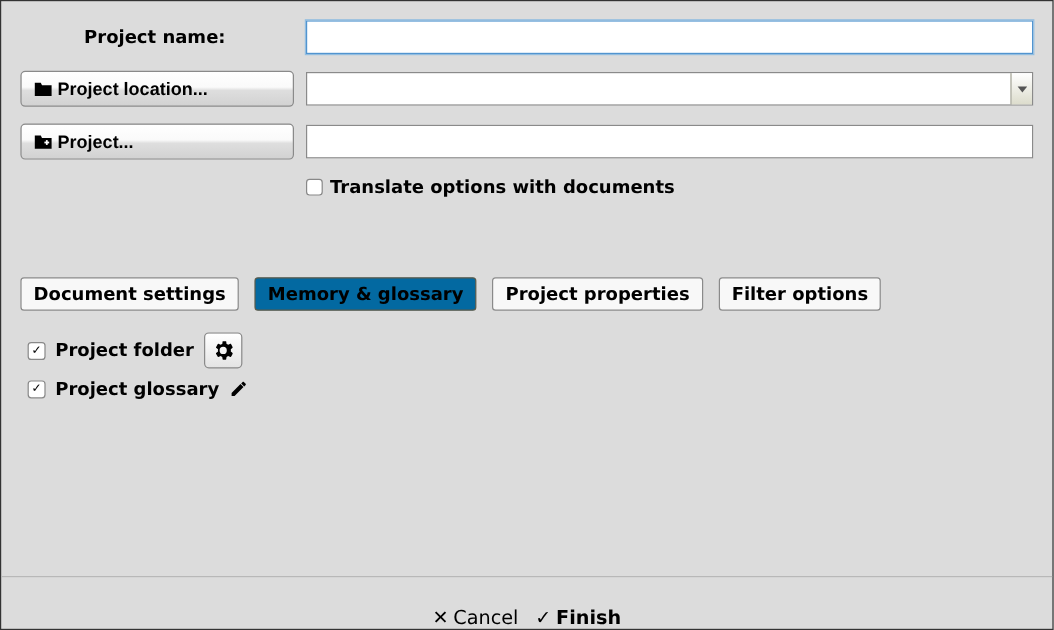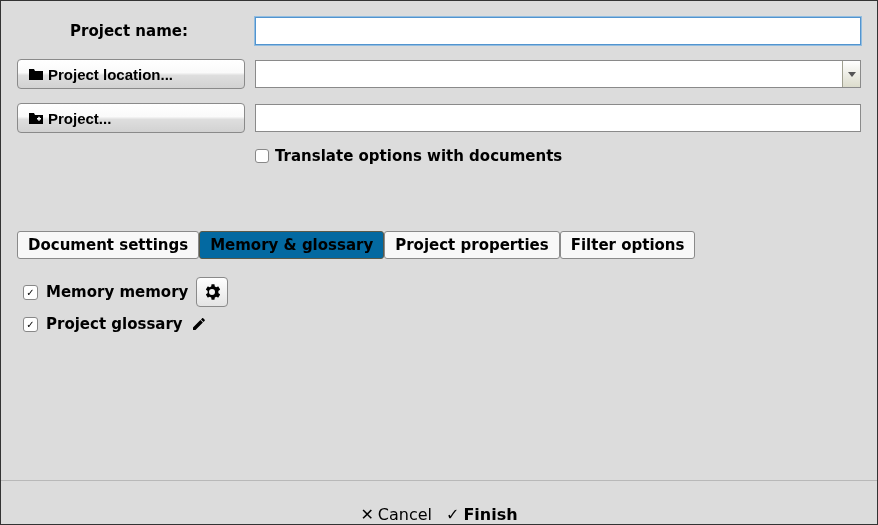--- a/index.html
+++ b/index.html
@@ -104,21 +104,21 @@
       align-items: center;
       justify-content: center;
       font-size: 10px;
     }
     .tabs-area {
       padding: 0 16px;
       margin-top: 50px;
     }
     .tab-strip {
       display: flex;
-      gap: 0;
+      gap: 13px;
       align-items: flex-end;
     }
     .tab {
       padding: 4px 10px;
       border: 1px solid #8a8a8a;
       border-radius: 3px;
       background: #f8f8f8;
       font-weight: bold;
       cursor: pointer;
     }
@@ -255,21 +255,21 @@
   <div class="tab-strip">
     <div class="tab">Document settings</div>
     <div class="tab active">Memory &amp; glossary</div>
     <div class="tab">Project properties</div>
     <div class="tab">Filter options</div>
   </div>
 
   <div class="tab-content">
     <div class="option-row">
       <span class="checkbox">✓</span>
-      <span class="option-label">Memory memory</span>
+      <span class="option-label">Project folder</span>
       <button class="settings-button">
         <svg width="16" height="16" viewBox="0 0 16 16">
             <path d="M8 5a3 3 0 100 6 3 3 0 000-6zm6.4 3c0 .3 0 .6-.1.9l1.6 1.3c.1.1.2.3.1.5l-1.5 2.6c-.1.2-.3.2-.5.2l-1.9-.8c-.4.3-.9.6-1.3.7l-.3 2c0 .2-.2.3-.4.3H7.9c-.2 0-.4-.1-.4-.3l-.3-2c-.5-.2-.9-.4-1.3-.7l-1.9.8c-.2.1-.4 0-.5-.2L2 10.7c-.1-.2 0-.4.1-.5l1.6-1.3c0-.3-.1-.6-.1-.9s0-.6.1-.9L2.1 5.8c-.1-.1-.2-.3-.1-.5l1.5-2.6c.1-.2.3-.2.5-.2l1.9.8c.4-.3.9-.6 1.3-.7l.3-2c0-.2.2-.3.4-.3h2.2c.2 0 .4.1.4.3l.3 2c.5.2.9.4 1.3.7l1.9-.8c.2-.1.4 0 .5.2l1.5 2.6c.1.2 0 .4-.1.5l-1.6 1.3c.1.3.1.6.1.9z" fill="#000"></path>
           </svg>
       </button>
     </div>
     <div class="option-row">
       <span class="checkbox">✓</span>
       <span class="option-label">Project glossary</span>
       <span class="pencil-icon">

